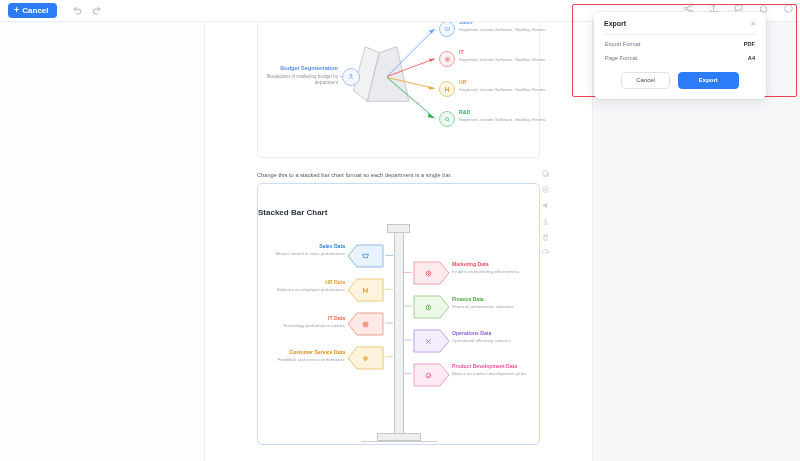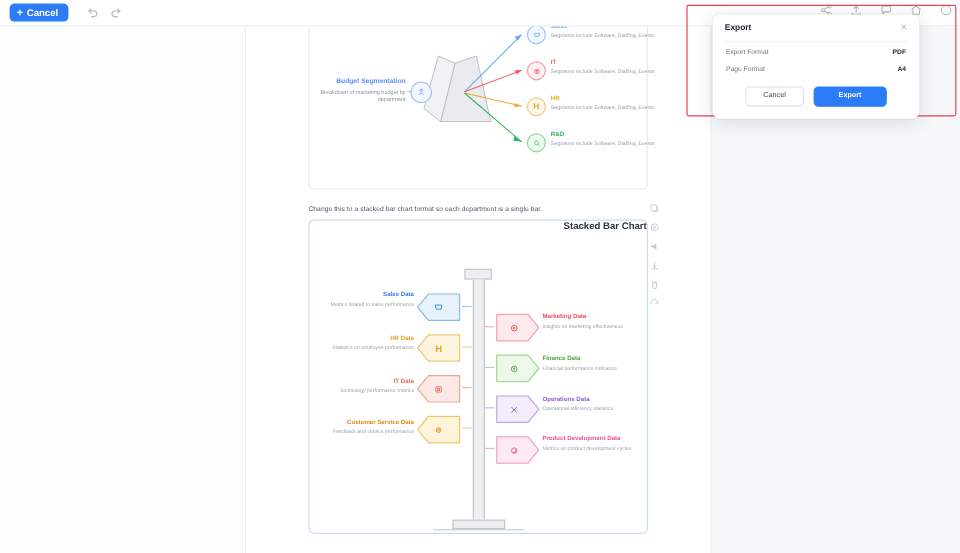--- a/index.html
+++ b/index.html
@@ -64,21 +64,21 @@
   .outtext .s { font-size: 4.4px; color: #9aa1ad; line-height: 1.45; margin-top: 1px; }
 
   
   .prompt { position: absolute; left: 52px; top: 150px; font-size: 5.6px; color: #4f5664; letter-spacing: 0.05px; }
 
   
   .card2 {
     position: absolute; left: 52px; top: 161px; width: 283px; height: 262px;
     background: #fff; border: 1px solid #c9dcf6; border-radius: 5px;
   }
-  .card2-title { position: absolute; top: 0; left: 0; width: 100%; text-align: right; font-size: 8px; font-weight: bold; color: #2c3442; }
+  .card2-title { position: absolute; top: 24px; left: 0; width: 100%; text-align: left; font-size: 8px; font-weight: bold; color: #2c3442; }
   .post { position: absolute; left: 50%; top: 40px; transform: translateX(-50%); }
   .post-top { width: 23px; height: 9px; background: #eceef0; border: 1px solid #c3c7cc; margin: 0 auto; }
   .post-pole { width: 10px; height: 200px; background: #eff0f2; border-left: 1px solid #c3c7cc; border-right: 1px solid #c3c7cc; margin: 0 auto; }
   .post-base { width: 44px; height: 8px; background: #eceef0; border: 1px solid #c3c7cc; margin: 0 auto; }
   .post-ground { width: 76px; height: 1px; background: #c9ccd1; margin: 0 auto; }
 
   .sign { position: absolute; height: 24px; display: flex; align-items: center; }
   .sign-left { right: 0; }
   .sign-right { left: 0; }
   .tag-l { position: relative; width: 37px; height: 24px; }

